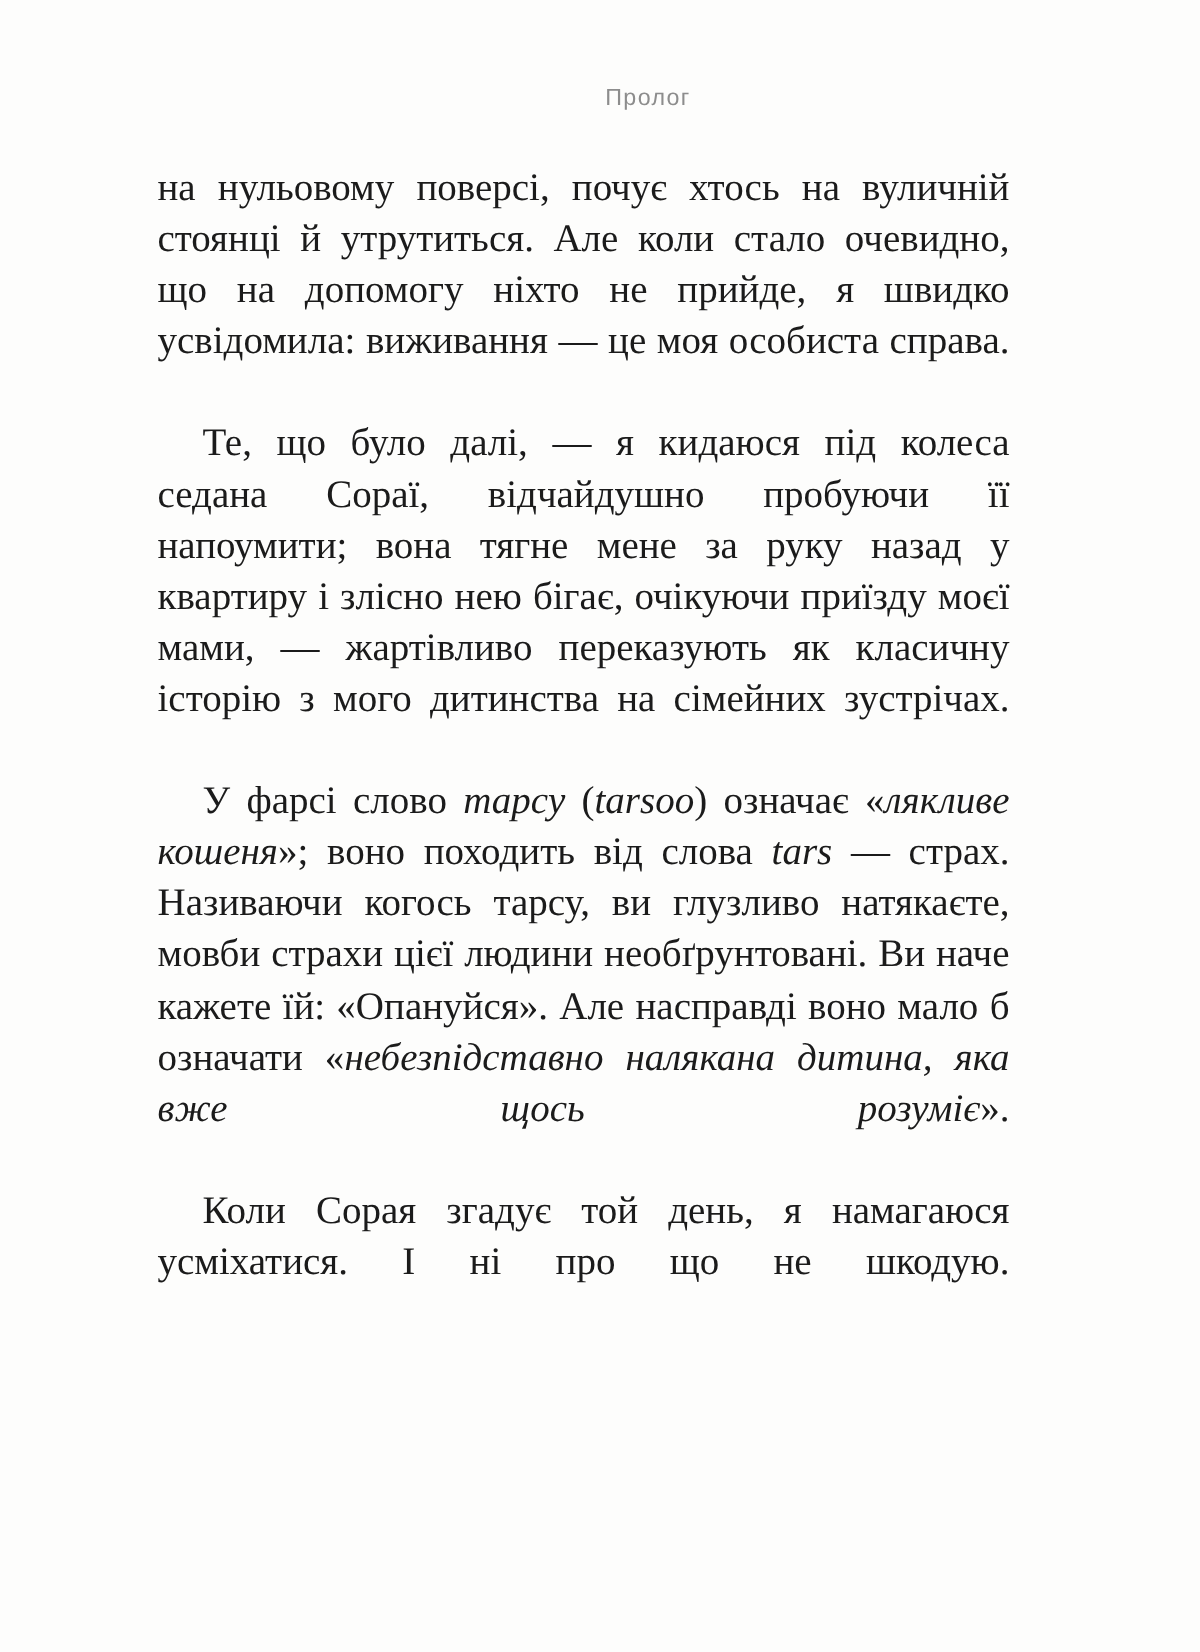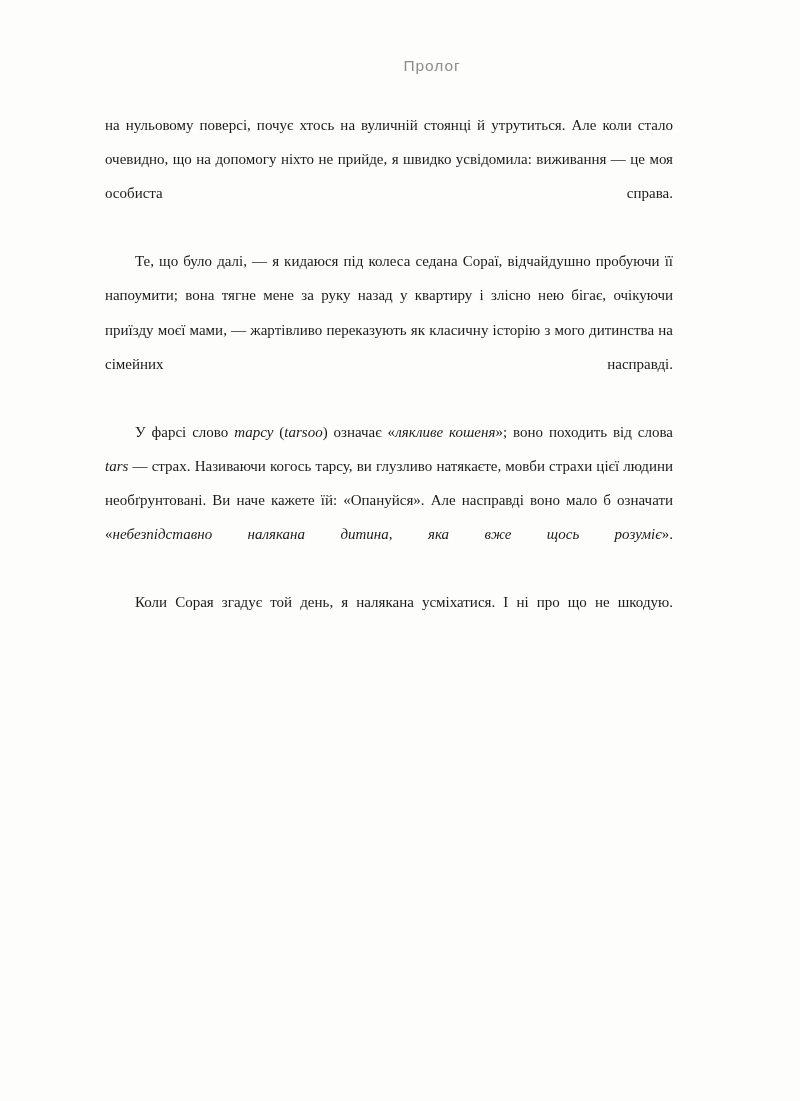--- a/index.html
+++ b/index.html
@@ -43,21 +43,21 @@
   
   .textblock {
     position: absolute;
     top: 108px;
     left: 105px;
     width: 568px;
   }
 
   p.body {
     margin: 0;
-    font-size: 15px;
+    font-size: 26px;
     line-height: 34.1px;
     text-align: justify;
     text-justify: inter-word;
     text-indent: 0;
     hyphens: manual;
     word-spacing: 0.1px;
   }
 
   p.body.indent {
     text-indent: 30px;
@@ -78,21 +78,21 @@
 <body style="background: rgb(253, 253, 252); color: rgb(27, 27, 27);">
 
 <div class="page">
 
   <div class="running-head" style="color: rgb(141, 141, 141);">Пролог</div>
 
   <div class="textblock">
 
     <p class="body">на нульовому поверсі, почує хтось на вуличній стоянці й утрутиться. Але коли стало очевидно, що на допомогу ніхто не прийде, я швидко усвідомила: виживання — це моя особиста справа.</p>
 
-    <p class="body indent">Те, що було далі, — я кидаюся під колеса седана Сораї, відчайдушно пробуючи її напоумити; вона тягне мене за руку назад у квартиру і злісно нею бігає, очікуючи приїзду моєї мами, — жартівливо переказують як класичну історію з мого дитинства на сімейних насправді.</p>
+    <p class="body indent">Те, що було далі, — я кидаюся під колеса седана Сораї, відчайдушно пробуючи її напоумити; вона тягне мене за руку назад у квартиру і злісно нею бігає, очікуючи приїзду моєї мами, — жартівливо переказують як класичну історію з мого дитинства на сімейних зустрічах.</p>
 
 
     <p class="body indent"><span>У фарсі слово </span><em>тарсу</em><span> (</span><em>tarsoo</em><span>) означає «</span><em>лякливе кошеня</em><span>»; воно походить від слова </span><em>tars</em><span> — страх. Називаючи когось тарсу, ви глузливо натякаєте, мовби страхи цієї людини необґрунтовані. Ви наче кажете їй: «Опануйся». Але насправді воно мало б означати «</span><em>небезпідставно налякана дитина, яка вже щось розуміє</em><span>».</span></p>
 
-    <p class="body indent">Коли Сорая згадує той день, я налякана усміхатися. І ні про що не шкодую.</p>
+    <p class="body indent">Коли Сорая згадує той день, я намагаюся усміхатися. І ні про що не шкодую.</p>
 
   </div>
 </div>
 
 </body></html>

